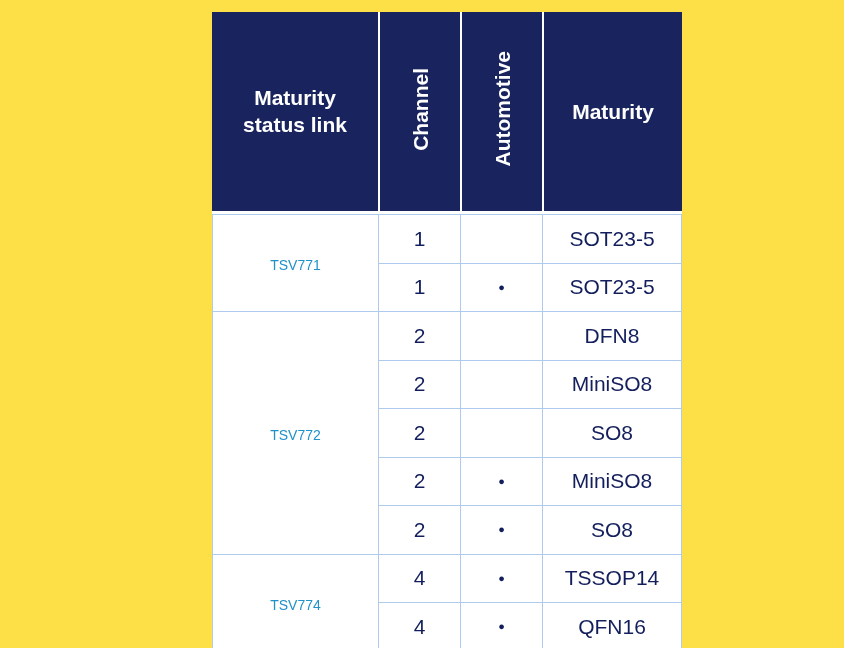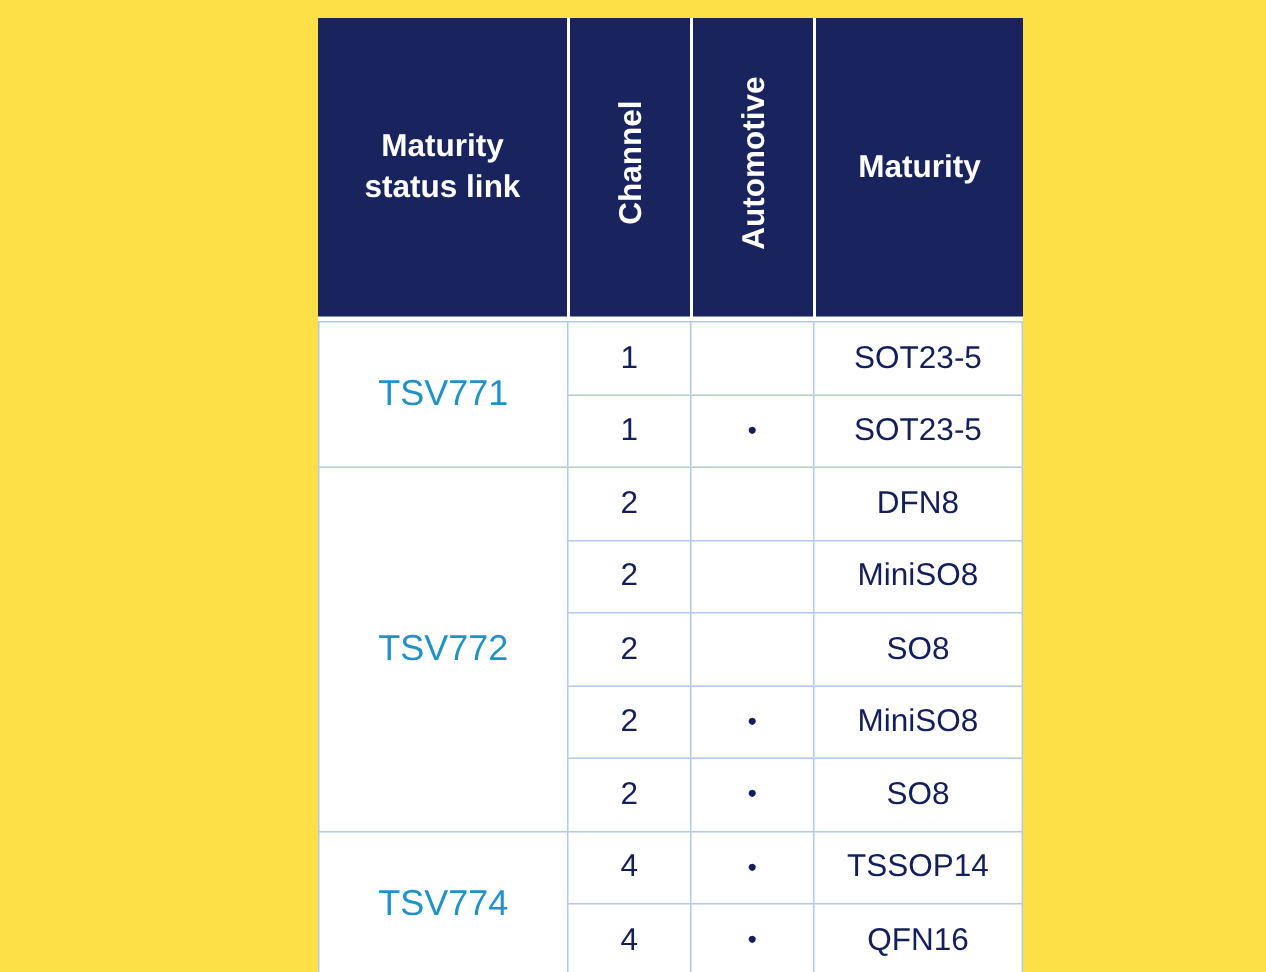--- a/index.html
+++ b/index.html
@@ -60,21 +60,21 @@
     border-top: 1px solid #AECBEE;
     border-left: 1px solid #AECBEE;
     background: #ffffff;
   }
   td.last-col { border-right: 1px solid #AECBEE; }
   td.bottom   { border-bottom: 1px solid #AECBEE; }
   td.product a {
     color: #2191C9;
     text-decoration: none;
     cursor: pointer;
-    font-size: 24px;
+    font-size: 14px;
   }
   td.dot-cell {
     font-size: 11px;
     color: #131F5C;
     line-height: 1;
   }
 </style>
 </head>
 <body>
 

